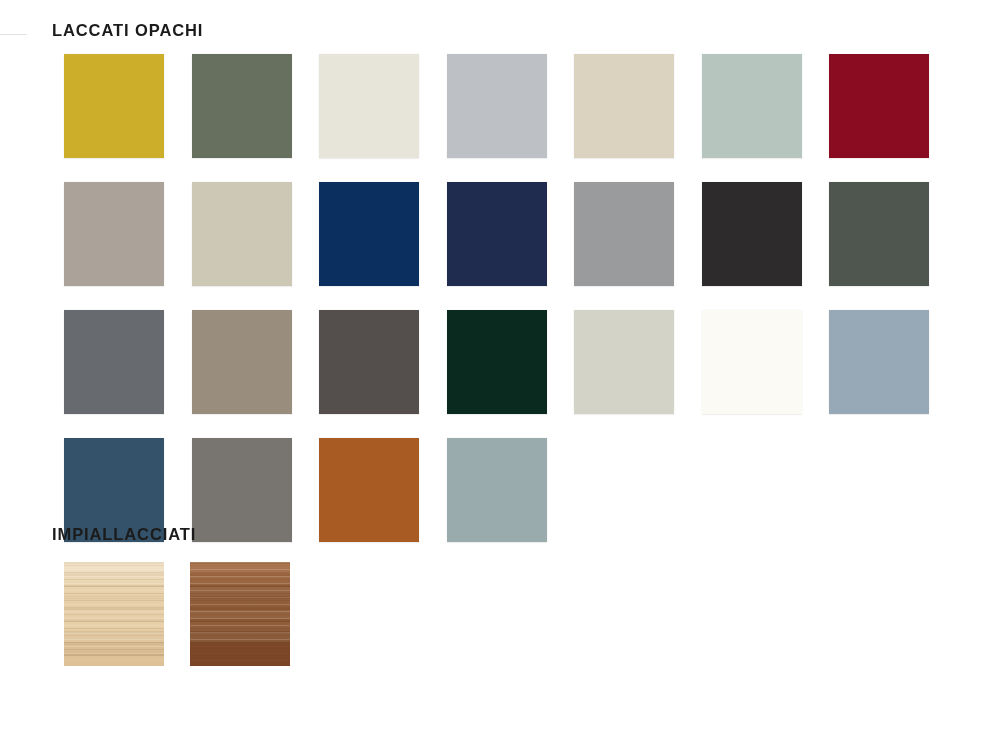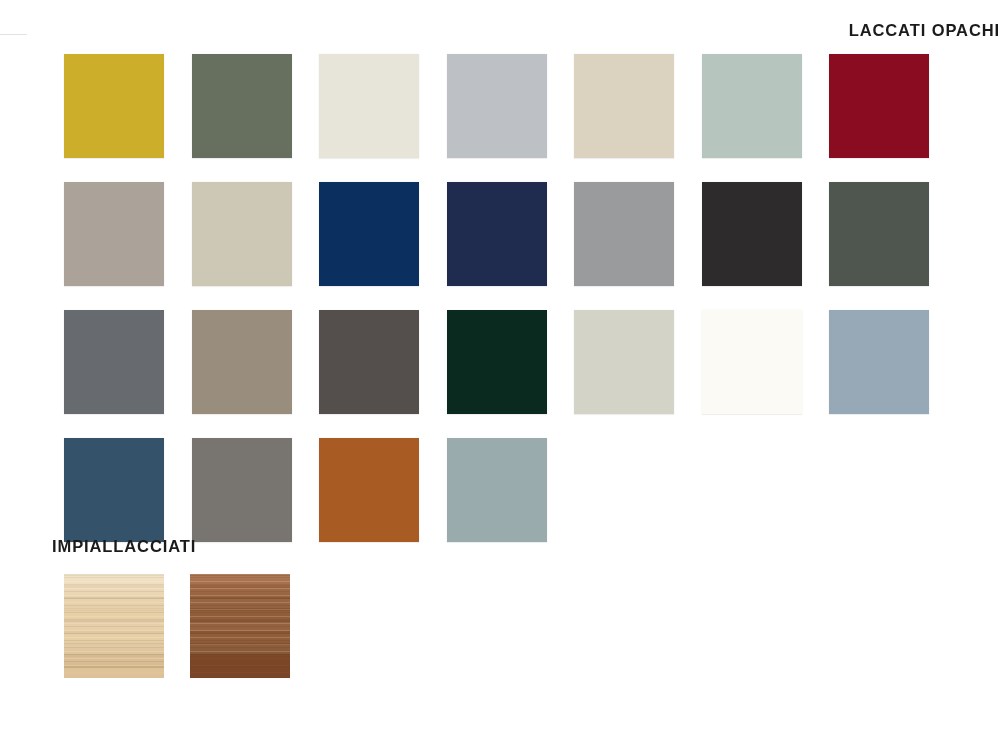--- a/index.html
+++ b/index.html
@@ -30,22 +30,22 @@
 
   .palette-page {
     position: absolute;
     left: 0;
     top: 0;
     width: 1000px;
     height: 751px;
   }
 
   .section { position: absolute; left: 0; width: 1000px; }
-  .section-laccati { top: 20px; text-align: right; }
-  .section-impiallacciati { top: 536px; }
+  .section-laccati { top: 20px; }
+  .section-impiallacciati { top: 524px; }
 
   .section-title {
     margin: 0;
     padding-left: 52px;
     font-size: 16.5px;
     font-weight: bold;
     letter-spacing: 0.9px;
     color: #1b1b1b;
     line-height: 20px;
     white-space: nowrap;

